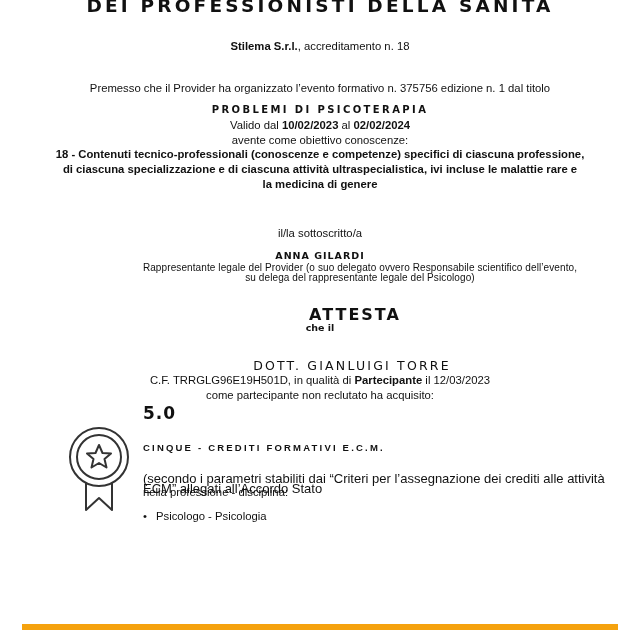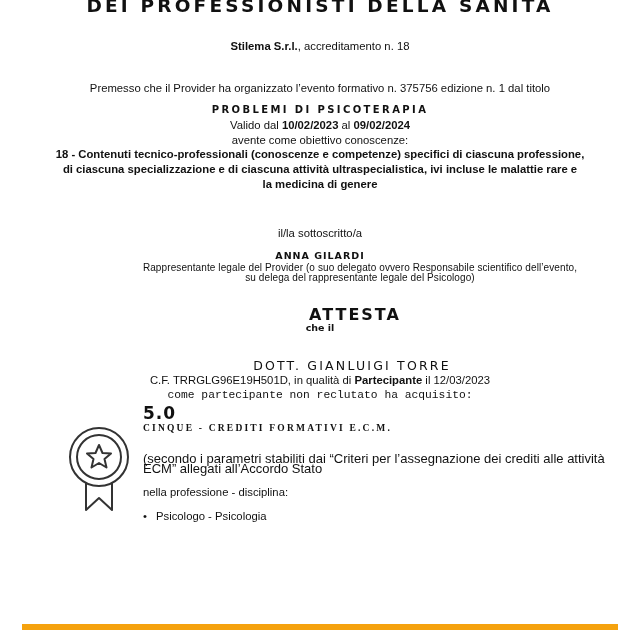--- a/index.html
+++ b/index.html
@@ -9,21 +9,21 @@
     .p { font-size: 11.3px; line-height: 16px; color: #111; }
     .event-title { font-family: "DejaVu Sans", sans-serif; font-weight: bold; font-size: 10px; letter-spacing: 2.4px; }
     .obj { font-size: 11.3px; font-weight: bold; line-height: 15px; }
     .name-small { font-family: "DejaVu Sans", sans-serif; font-weight: bold; font-size: 9.5px; letter-spacing: 1px; }
     .tiny { font-size: 10px; line-height: 10px; letter-spacing: 0.1px; margin-left: 40px; }
     .attesta { font-family: "DejaVu Sans", sans-serif; font-weight: bold; font-size: 16px; letter-spacing: 2px; margin-left: 35px; }
     .che { font-family: "DejaVu Sans", sans-serif; font-weight: bold; font-size: 9.5px; }
     .dott { font-family: "DejaVu Sans", sans-serif; font-weight: normal; font-size: 12.5px; letter-spacing: 2.2px; padding-left: 32px; }
     .credits-block { position: absolute; left: 143px; top: 404px; width: 480px; }
     .credit-num { font-family: "DejaVu Sans", sans-serif; font-size: 17px; font-weight: bold; letter-spacing: 1px; line-height: 18px; }
-    .credit-label { font-family: Liberation Serif, serif; font-weight: bold; font-size: 9.5px; letter-spacing: 2.2px; line-height: 12px; }
+    .credit-label { font-family: Liberation Sans, sans-serif; font-weight: bold; font-size: 9.5px; letter-spacing: 2.2px; line-height: 12px; margin-top: 20px; }
     .credit-note { font-size: 13px; line-height: 10px; margin-top: 20px; }
     .prof-label { position: absolute; left: 143px; top: 486px; font-size: 11.3px; }
     .prof-list { position: absolute; left: 143px; top: 510px; font-size: 11.3px; margin: 0; padding: 0; list-style: none; }
     .prof-list li { position: relative; padding-left: 13px; }
     .prof-list li .bullet { position: absolute; left: 0; top: 0; }
     .medal { position: absolute; left: 58px; top: 418px; width: 82px; height: 96px; }
     .bar { position: absolute; left: 22px; top: 624px; width: 596px; height: 6px; background: #f5a20e; }
     b { font-weight: bold; }
   </style>
 </head>
@@ -35,21 +35,21 @@
   <div>
     <b>Stilema S.r.l.</b><span>, accreditamento n. 18</span>
   </div>
 </div>
 
 <div class="abs p" style="top:80px;">Premesso che il Provider ha organizzato l’evento formativo n. 375756 edizione n. 1 dal titolo</div>
 
 <div class="abs event-title" style="top:104px;">PROBLEMI DI PSICOTERAPIA</div>
 
 <div class="abs p" style="top:118px; line-height:15px;">
-  <span>Valido dal </span><b>10/02/2023</b><span> al </span><b>09/02/2024</b>
+  <span>Valido dal </span><b>10/02/2023</b><span> al </span><b>02/02/2024</b>
 </div>
 
 <div class="abs p" style="top:133px; line-height:15px;">avente come obiettivo conoscenze:</div>
 
 <div class="abs obj" style="top:147px;">
   <div>18 - Contenuti tecnico-professionali (conoscenze e competenze) specifici di ciascuna professione,</div>
   <div>di ciascuna specializzazione e di ciascuna attività ultraspecialistica, ivi incluse le malattie rare e</div>
   <div>la medicina di genere</div>
 </div>
 
@@ -64,21 +64,21 @@
 
 <div class="abs attesta" style="top:305px;">ATTESTA</div>
 <div class="abs che" style="top:322px;">che il</div>
 
 <div class="abs dott" style="top:358px;">DOTT. GIANLUIGI TORRE</div>
 
 <div class="abs p" style="top:372px;">
   <span>C.F. TRRGLG96E19H501D, in qualità di </span><b>Partecipante</b><span> il 12/03/2023</span>
 </div>
 
-<div class="abs p" style="top:387px;font-family:Liberation Mono, monospace;">come partecipante non reclutato ha acquisito:</div>
+<div class="abs p" style="top:387px;">come partecipante non reclutato ha acquisito:</div>
 
 <svg class="medal" viewBox="0 0 82 96" fill="none" stroke="#333" stroke-width="2" stroke-linecap="round" stroke-linejoin="round">
   <circle cx="41" cy="39" r="29"></circle>
   <circle cx="41" cy="39" r="22"></circle>
   <polygon points="41,27 44.5,35 53,35.5 46.5,41 48.5,49.5 41,45 33.5,49.5 35.5,41 29,35.5 37.5,35"></polygon>
   <polyline points="28,65 28,92 41,80 54,92 54,65"></polyline>
 </svg>
 
 <div class="credits-block">
   <div class="credit-num">5.0</div>

